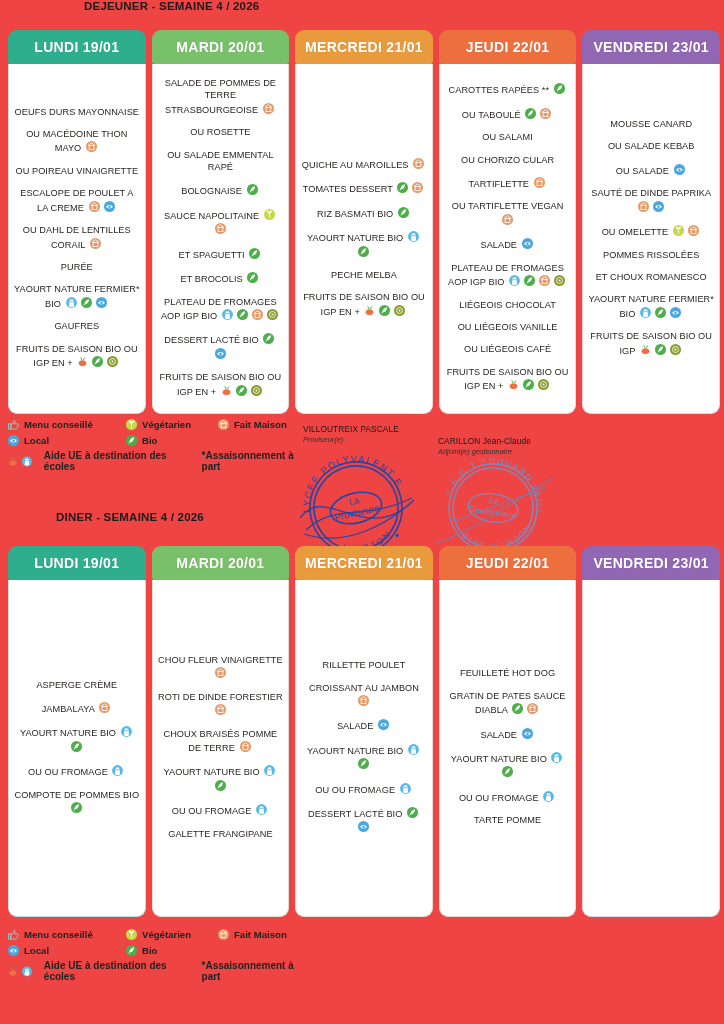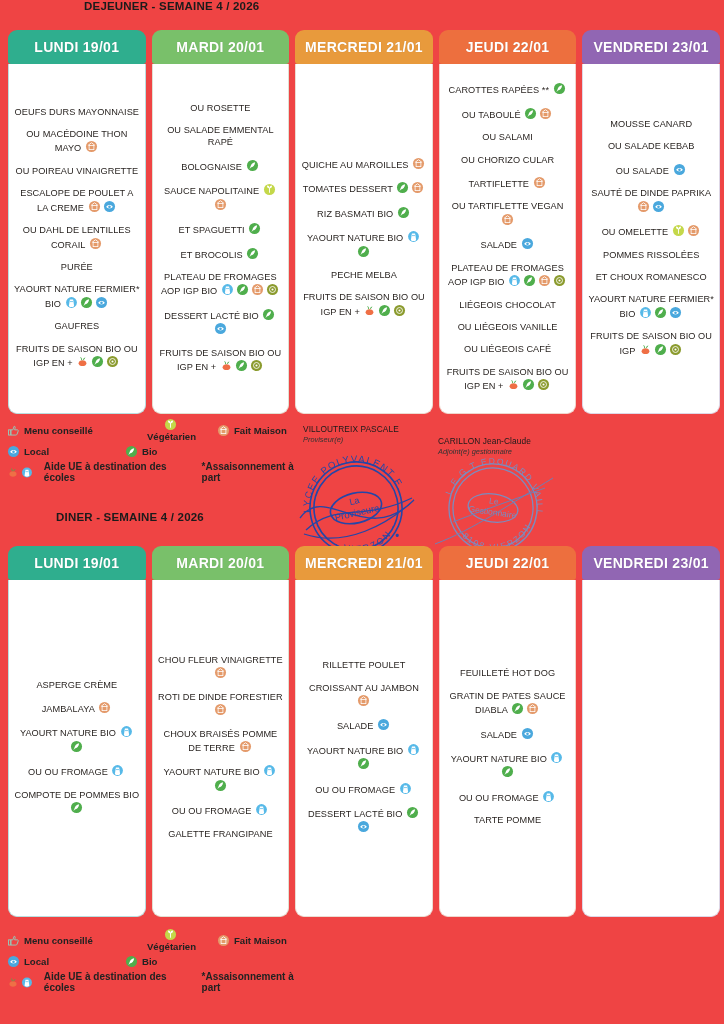--- a/index.html
+++ b/index.html
@@ -82,21 +82,21 @@
   }
 
   
   .legend { position: absolute; font-size: 9.4px; color: #222; }
   #lunch-legend  { left: 6px; top: 418px; width: 300px; }
   #dinner-legend { left: 6px; top: 928px; width: 300px; }
   .legend .row { display: flex; margin-bottom: 3px; }
   .legend .item { display: flex; align-items: center; font-weight: bold; font-size: 9.6px; }
   .legend .item .lbl { margin-left: 3px; white-space: nowrap; }
   .legend .r1 .item:nth-child(1) { width: 118px; }
-  .legend .r1 .item:nth-child(2) { width: 92px; flex-direction: column; }
+  .legend .r1 .item:nth-child(2) { width: 92px; }
   .legend .r2 .item:nth-child(1) { width: 118px; }
   .legend .r2 .item:nth-child(2) { width: 92px; }
   .legend .r3 { align-items: center; }
   .legend .r3 .aide-txt { margin-left: 10px; font-weight: bold; font-size: 10px; }
   .legend .r3 .assais { margin-left: 14px; font-weight: bold; font-size: 10px; }
 
   
   .sig { position: absolute; font-size: 8.3px; color: #1a1a1a; }
   .sig .nm { letter-spacing: .1px; }
   .sig .rl { font-style: italic; font-size: 7.4px; color: #333; margin-top: 1px; }
@@ -166,20 +166,25 @@
             </svg><svg class="ico" viewBox="0 0 20 20">
               <circle cx="10" cy="10" r="8.5" fill="#8b9b2e"></circle>
               <circle cx="10" cy="10" r="4.6" fill="none" stroke="#fff" stroke-width="1.3"></circle>
               <circle cx="10" cy="10" r="1.6" fill="#fff"></circle>
             </svg></div>
         </div>
       </div>
       <div class="daycard c1">
         <div class="head" style="background: rgb(121, 192, 106);">MARDI 20/01</div>
         <div class="body">
+          <div class="dish"><span class="txt">SALADE DE POMMES DE TERRE STRASBOURGEOISE </span><svg class="ico" viewBox="0 0 20 20">
+              <circle cx="10" cy="10" r="8.5" fill="#e49a6a"></circle>
+              <path d="M4.5 8.5 L10 4.2 L15.5 8.5" stroke="#fff" stroke-width="1.3" fill="none"></path>
+              <rect x="6.3" y="8.5" width="7.4" height="6.3" fill="none" stroke="#fff" stroke-width="1.2"></rect>
+            </svg></div>
           <div class="dish"><span class="txt">OU ROSETTE</span></div>
           <div class="dish"><span class="txt">OU SALADE EMMENTAL RAPÉ</span></div>
           <div class="dish"><span class="txt">BOLOGNAISE </span><svg class="ico" viewBox="0 0 20 20">
               <circle cx="10" cy="10" r="8.5" fill="#4fae4c"></circle>
               <path d="M7 13 C7 8 10.5 5.5 14 5 C13.5 9.5 11 13 7 13 Z" fill="#fff"></path>
               <path d="M6 14.5 C7.5 11.5 10 9 13 7.5" stroke="#fff" stroke-width="1.1" fill="none"></path>
             </svg></div>
           <div class="dish"><span class="txt">SAUCE NAPOLITAINE </span><svg class="ico" viewBox="0 0 20 20">
               <circle cx="10" cy="10" r="8.5" fill="#c4d84a"></circle>
               <path d="M10 15 L10 7" stroke="#fff" stroke-width="1.4"></path>

